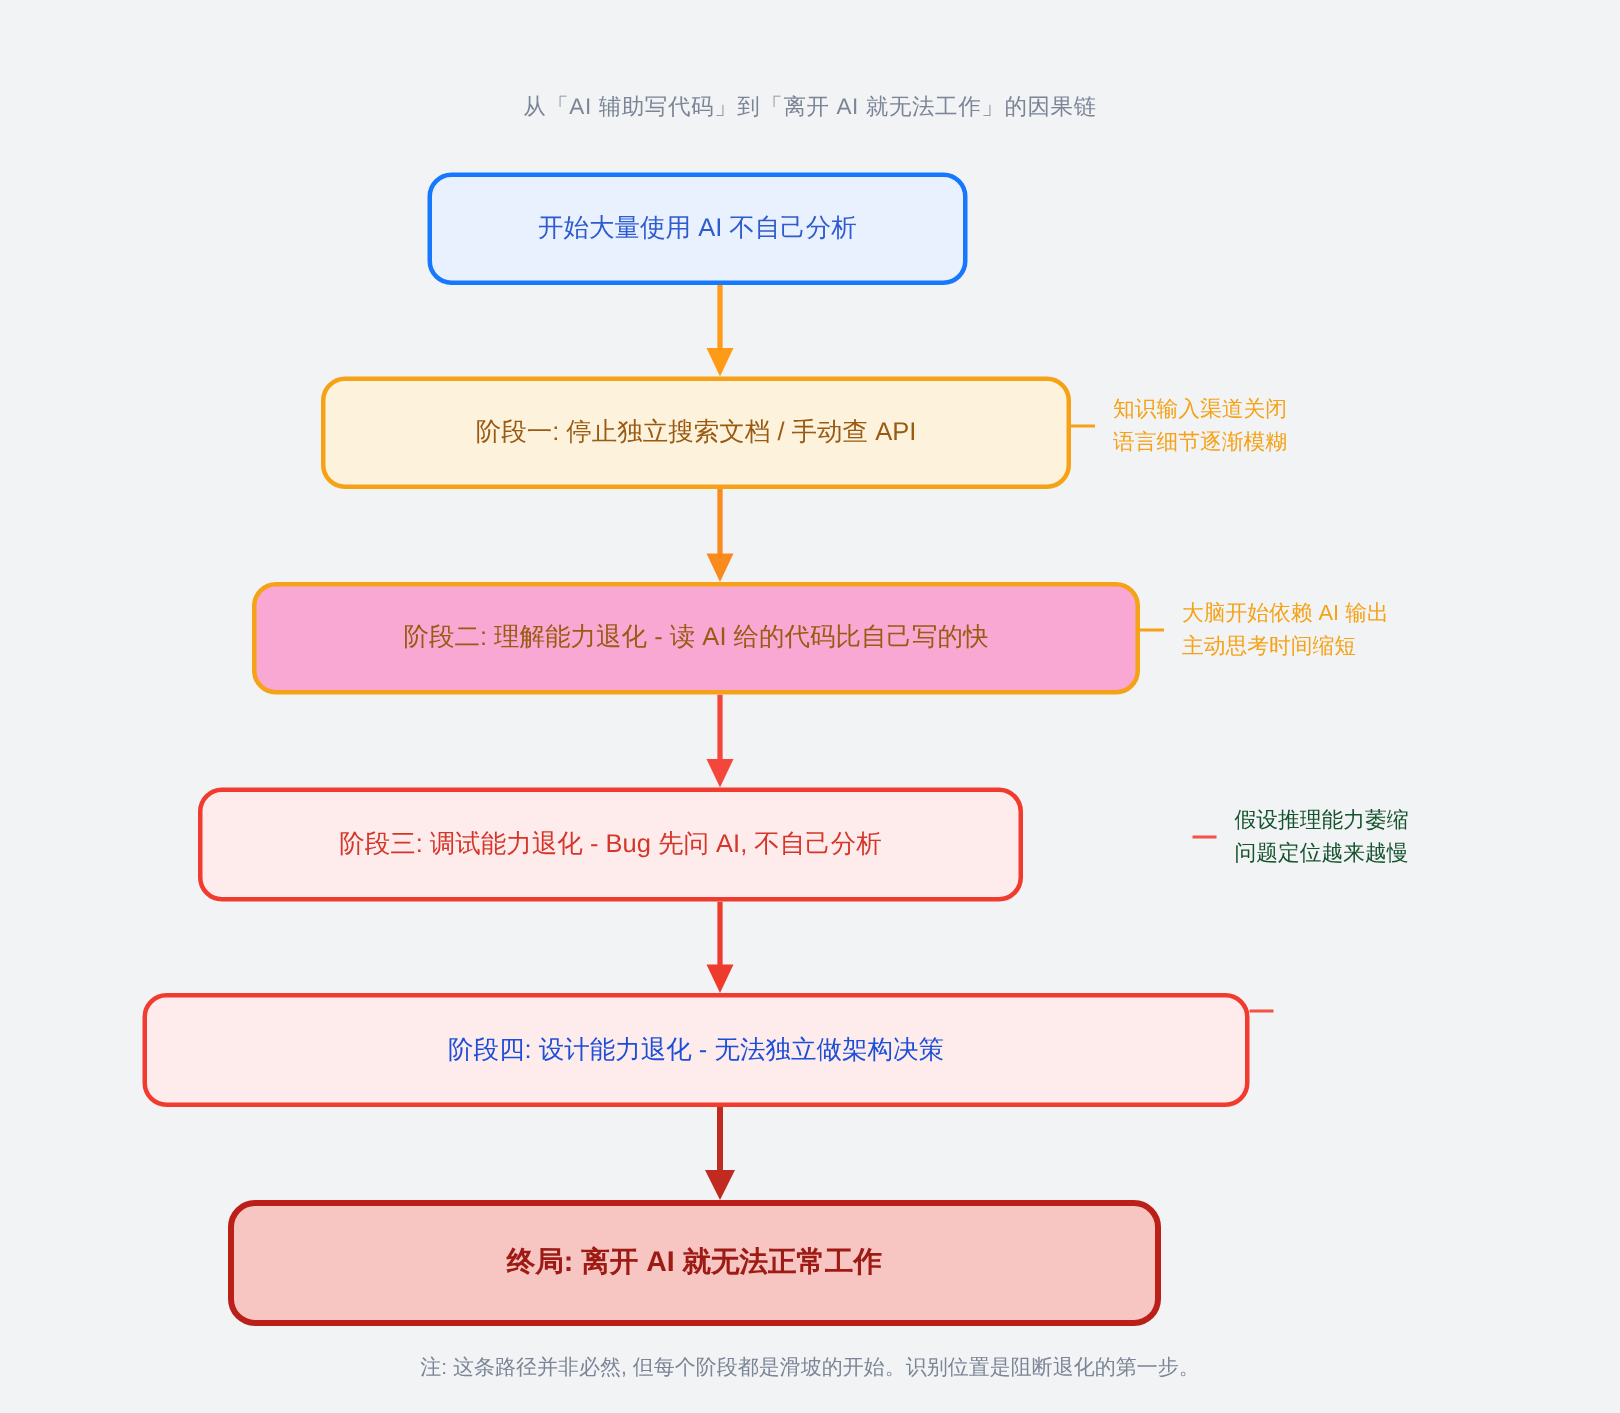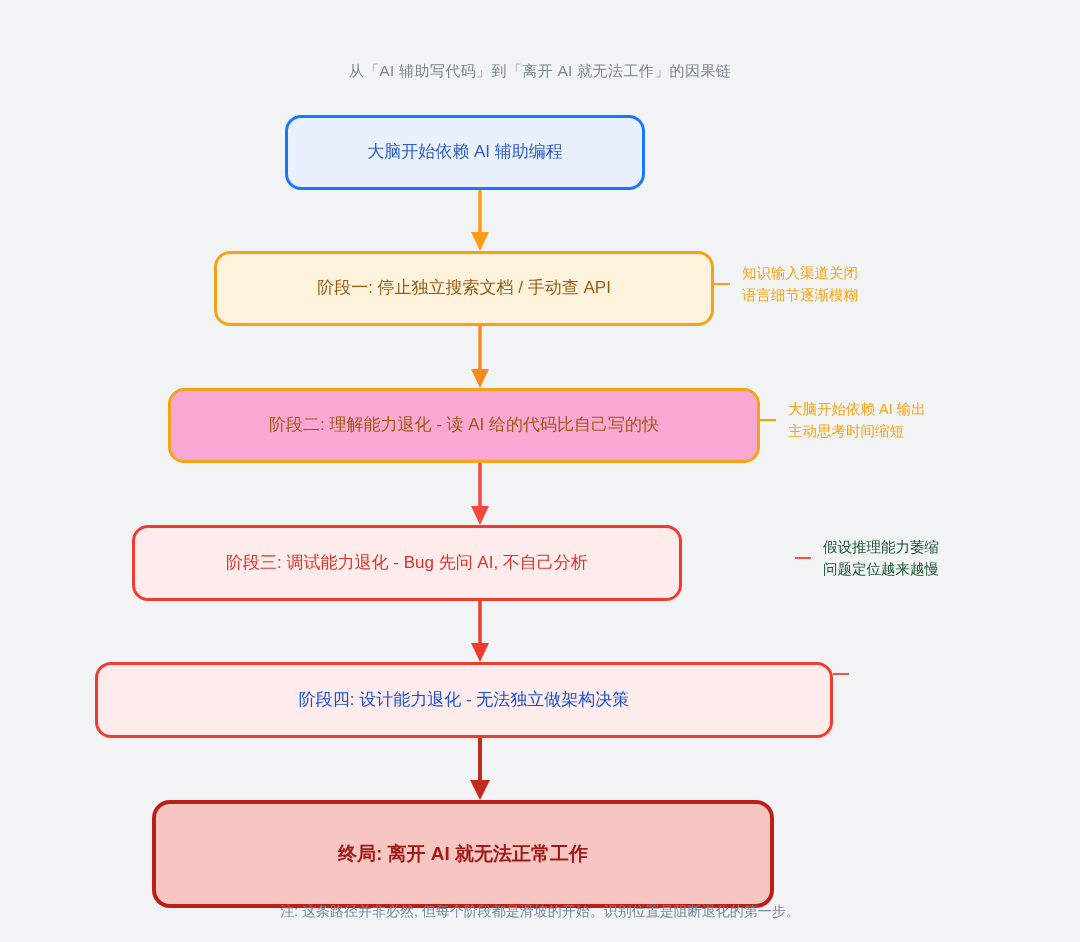--- a/index.html
+++ b/index.html
@@ -107,21 +107,21 @@
     height: 76px;
     border: 3px solid #f23b2f;
     background: #fdeceb;
     color: #1d4ed8;
     font-size: 17px;
   }
   .node.final {
     left: 152px;
     top: 800px;
     width: 622px;
-    height: 108px;
+    height: 84px;
     border: 4px solid #bb2018;
     background: #f7c5c2;
     color: #9d1b14;
     font-size: 19px;
     font-weight: bold;
     border-radius: 18px;
   }
 
   
   .arrow {
@@ -168,21 +168,21 @@
   }
 </style>
 </head>
 <body>
 
 <div id="canvas">
 
   <div class="subtitle">从「AI 辅助写代码」到「离开 AI 就无法工作」的因果链</div>
 
   <div class="node start">
-    <span class="node-label">大脑开始依赖 AI 辅助编程</span>
+    <span class="node-label">开始大量使用 AI 不自己分析</span>
   </div>
 
   <div class="node stage1">
     <span class="node-label">阶段一: 停止独立搜索文档 / 手动查 API</span>
   </div>
 
   <div class="node stage2">
     <span class="node-label">阶段二: 理解能力退化 - 读 AI 给的代码比自己写的快</span>
   </div>
 

